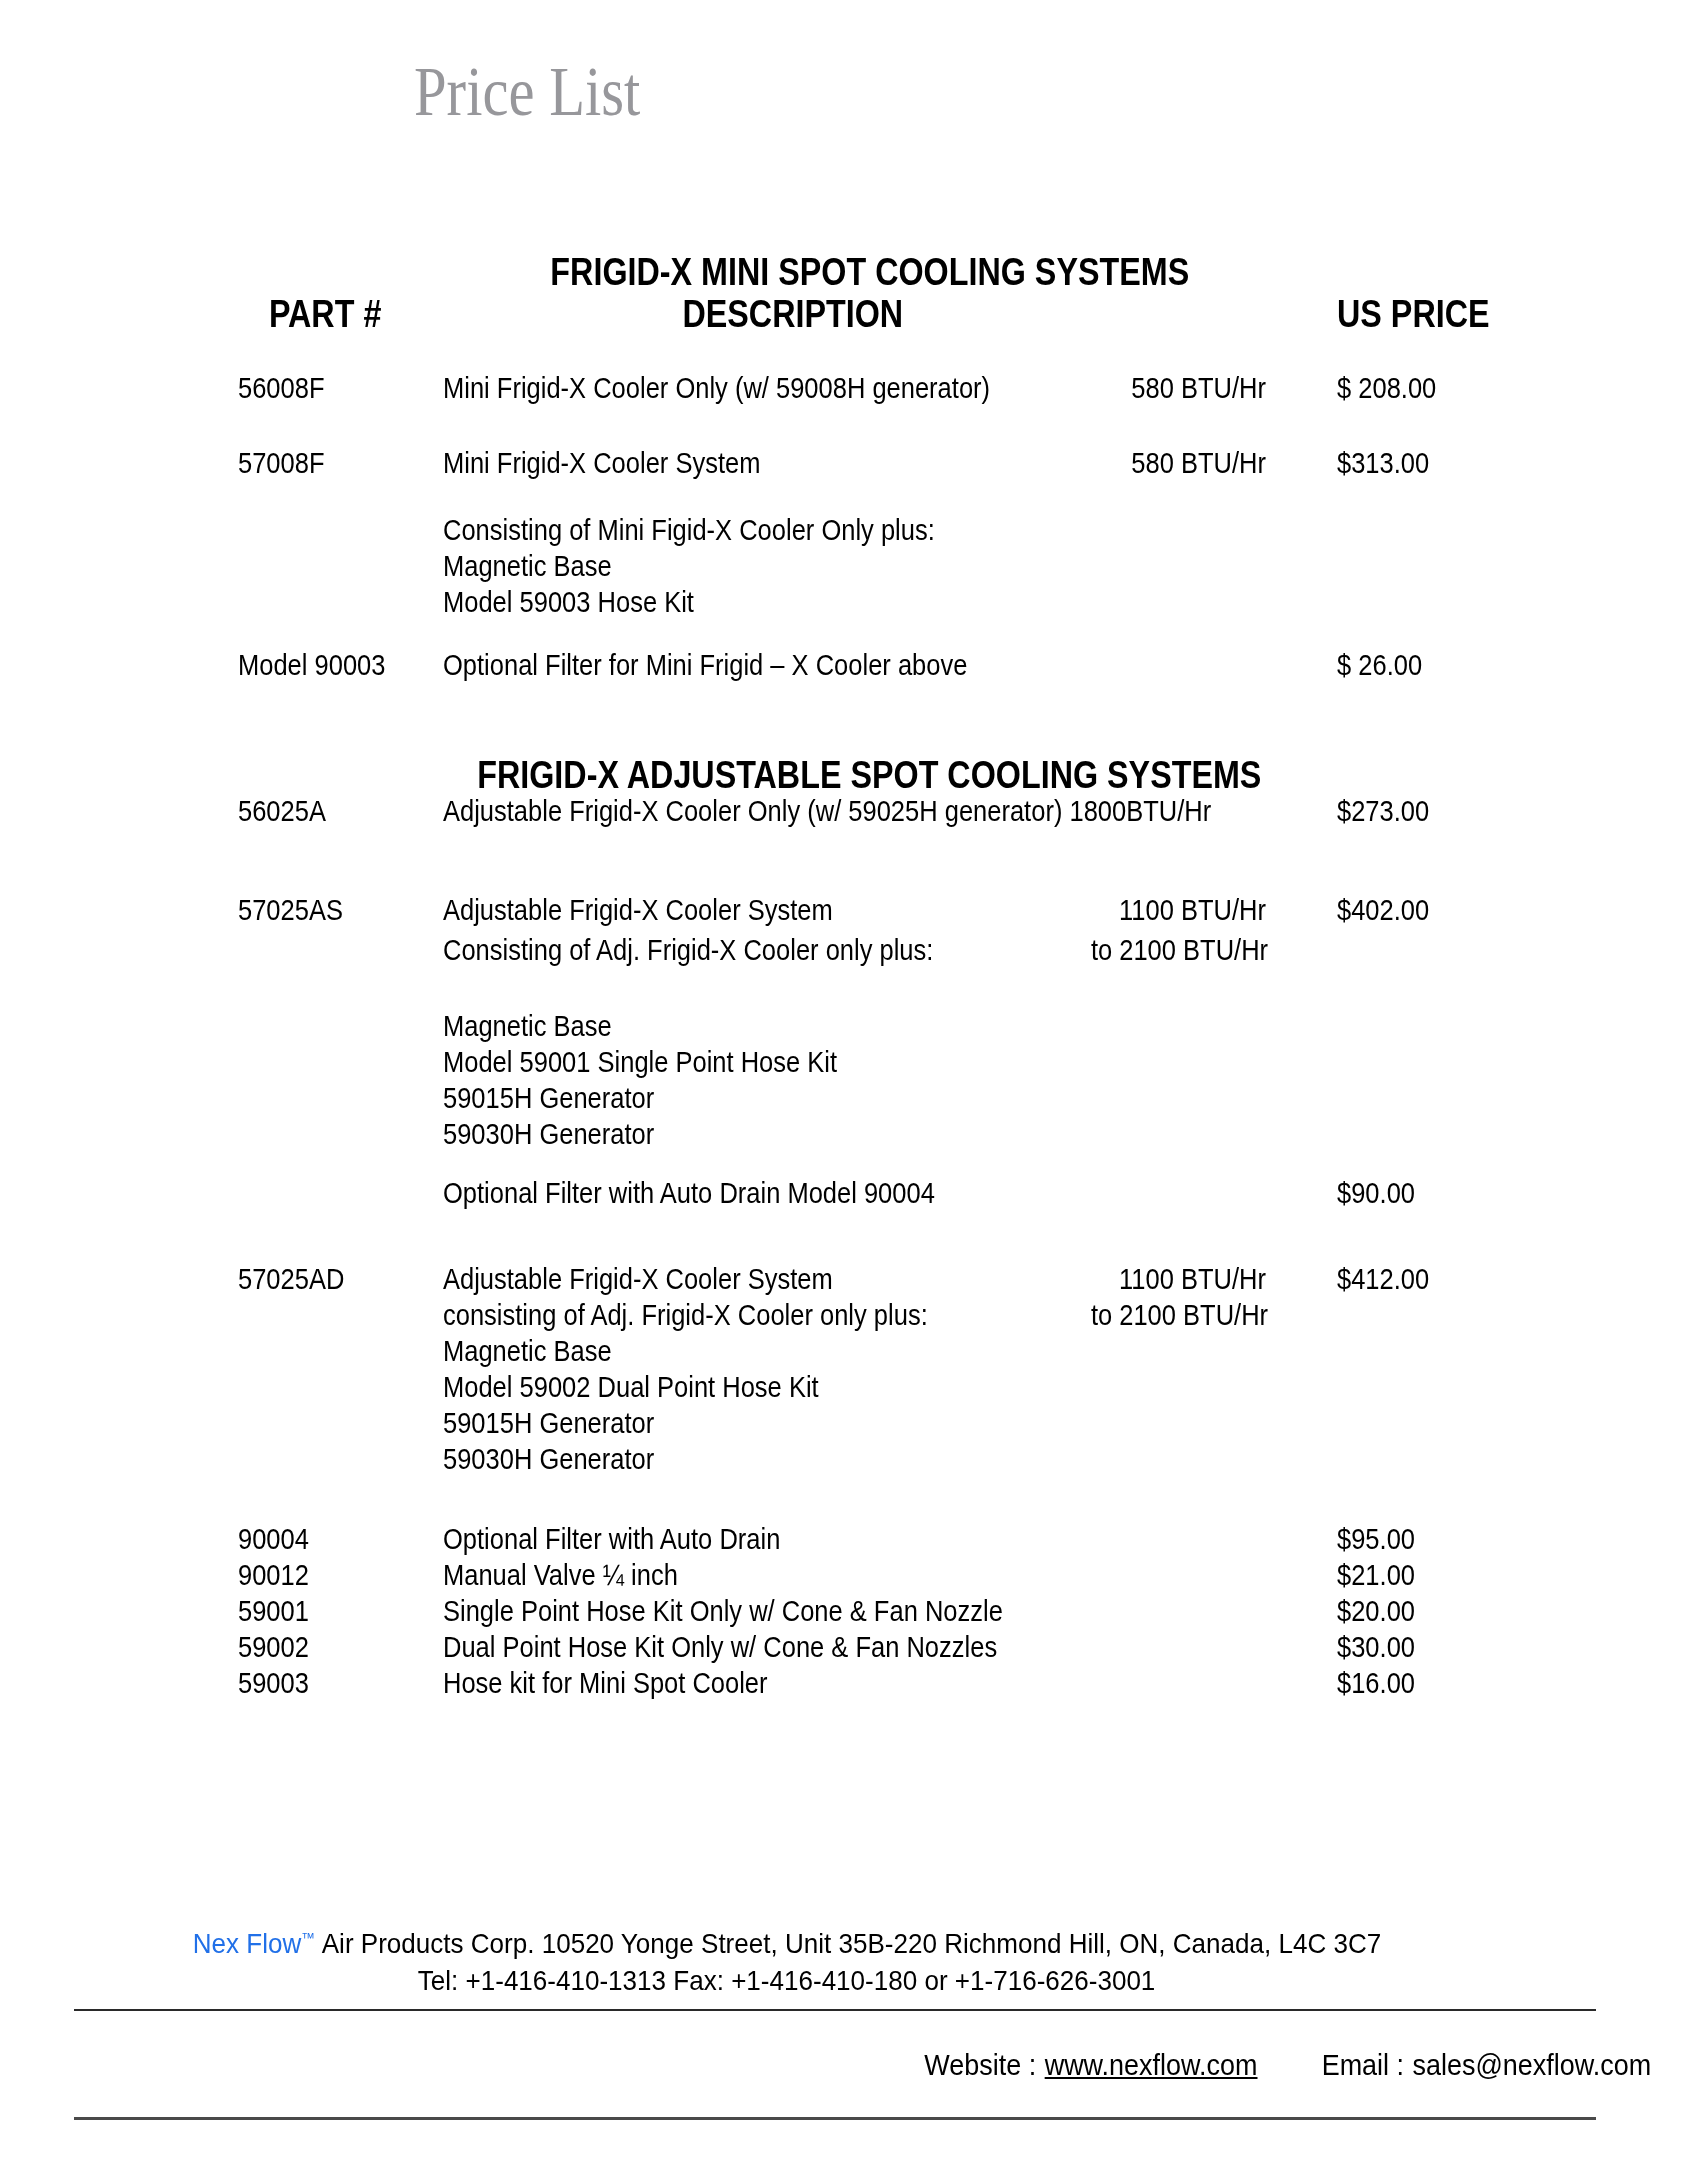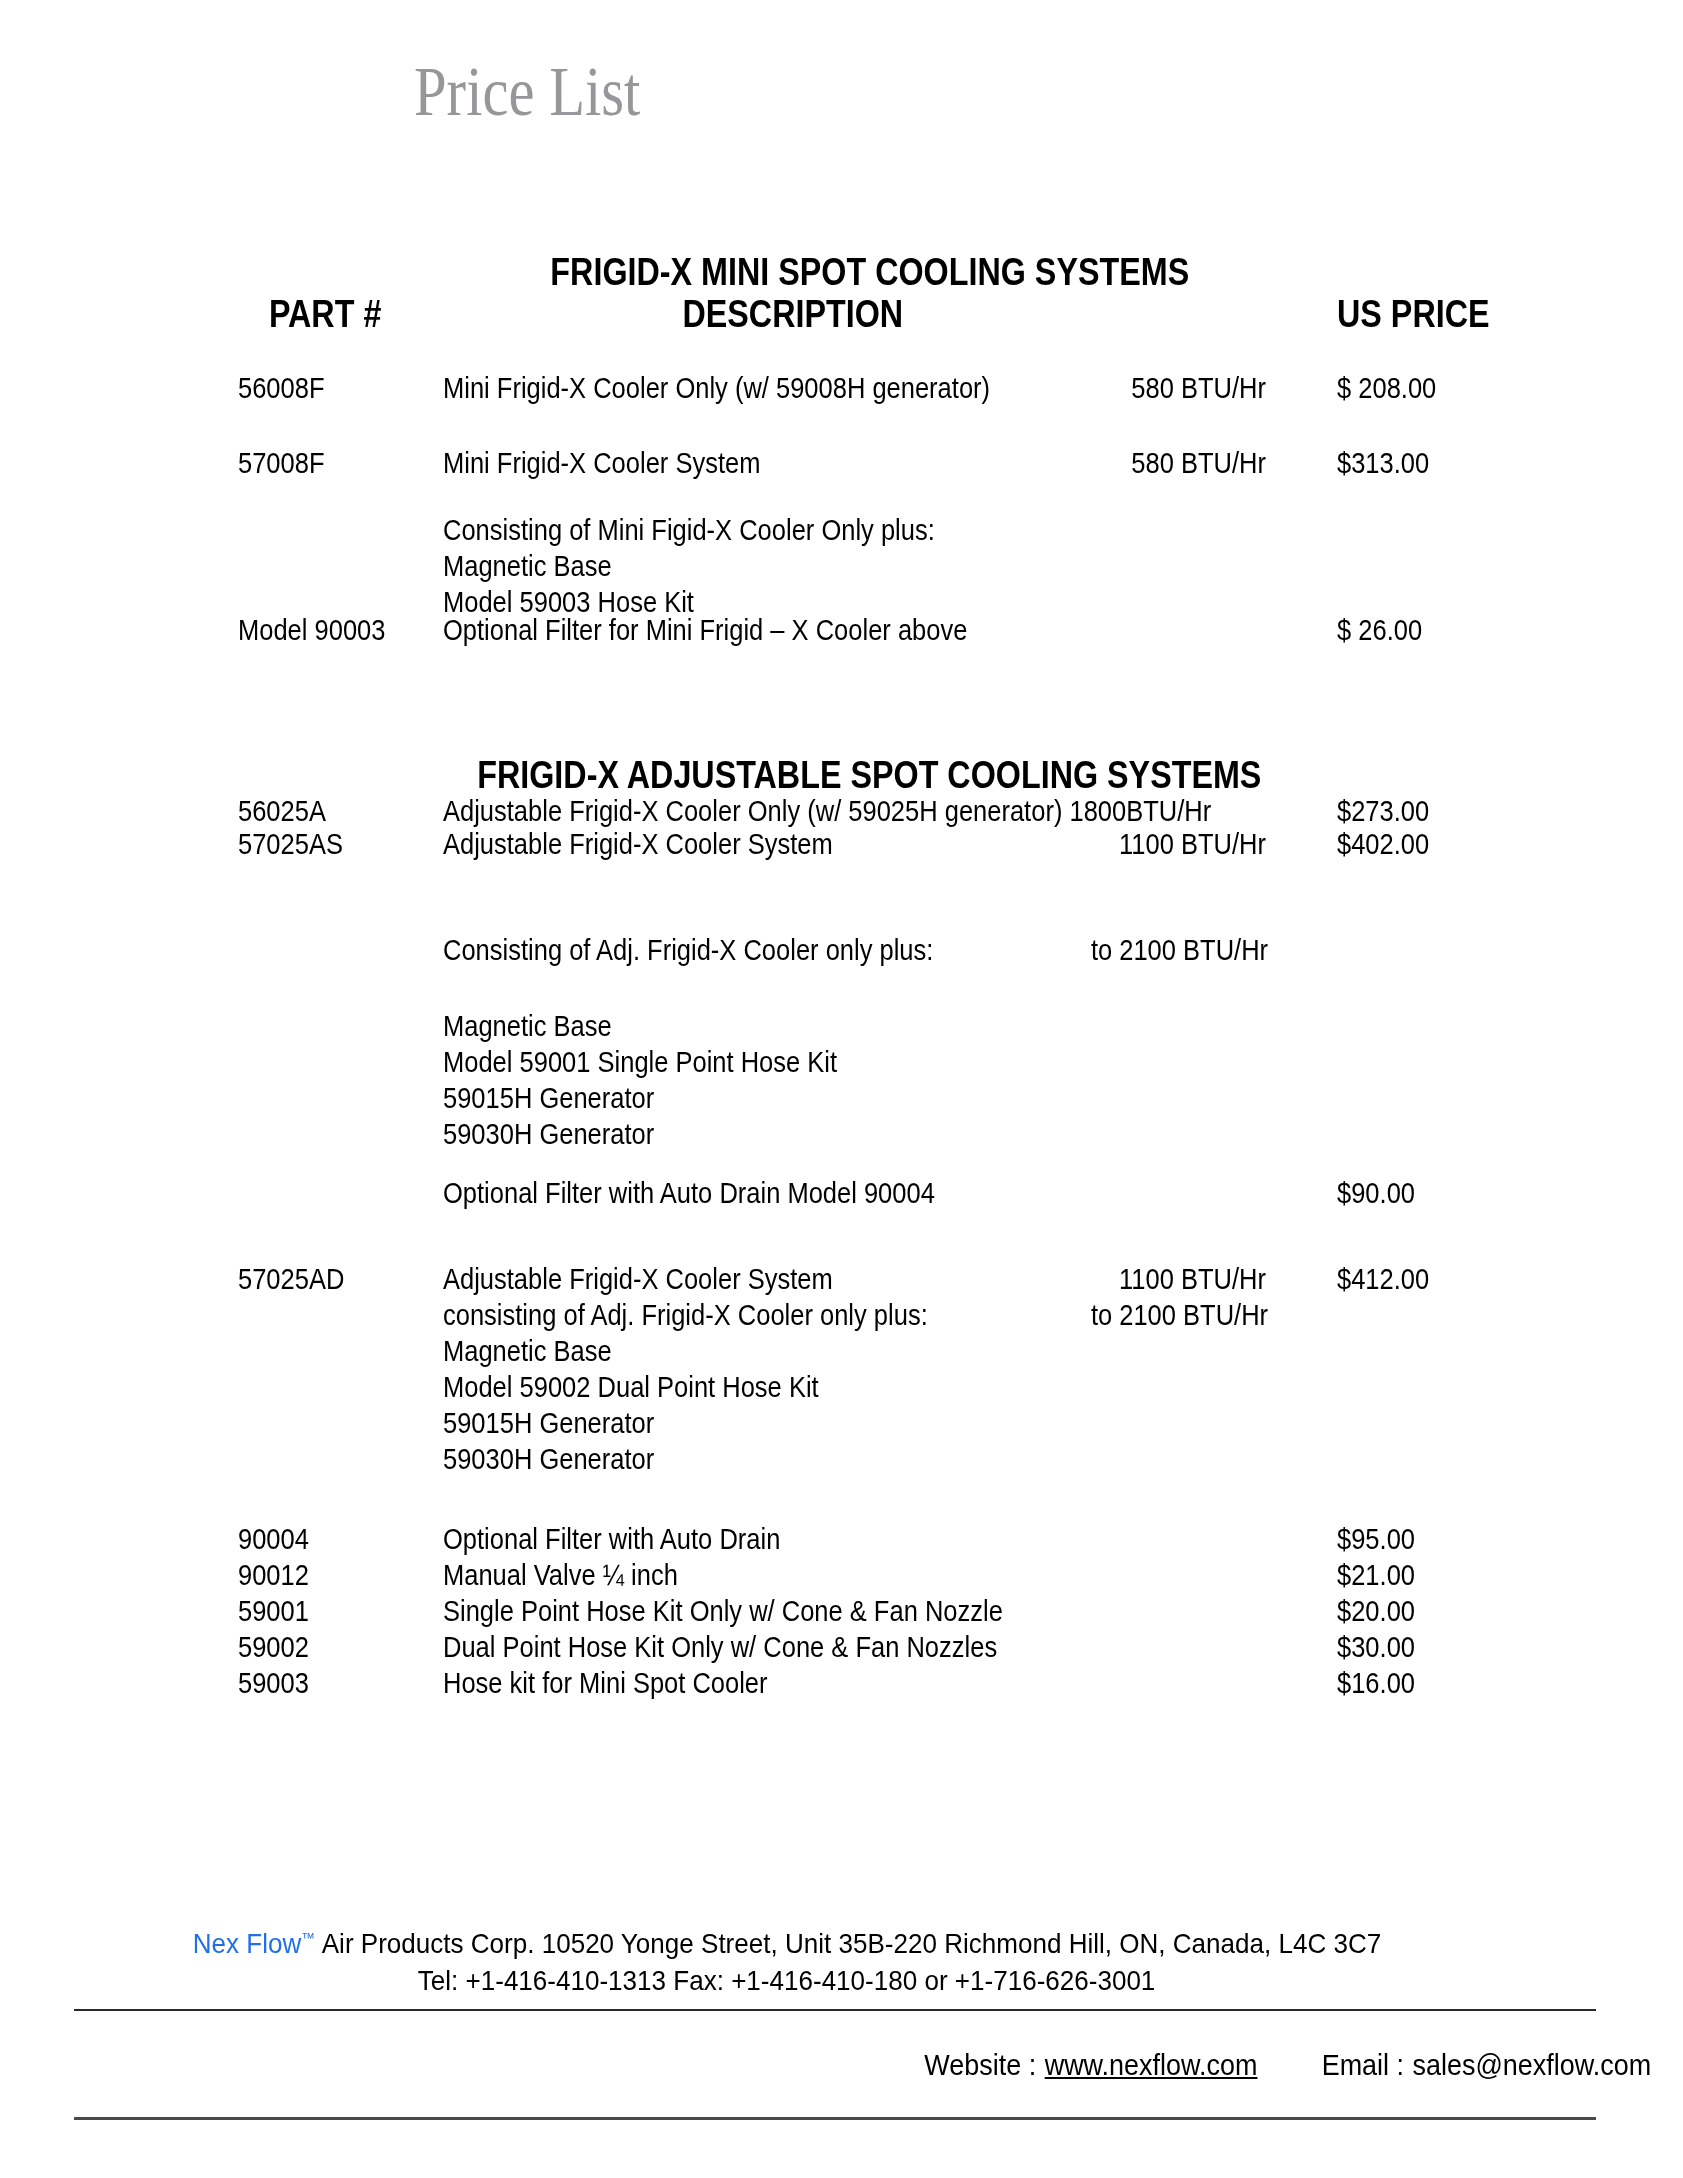--- a/index.html
+++ b/index.html
@@ -92,35 +92,35 @@
     </div>
 
     <div class="trow" style="top:512px">
       <div class="desc span2 sxL">
         <div class="ln">Consisting of Mini Figid-X Cooler Only plus:</div>
         <div class="ln">Magnetic Base</div>
         <div class="ln">Model 59003 Hose Kit</div>
       </div>
     </div>
 
-    <div class="trow" style="top:612px">
+    <div class="trow" style="top:647px">
       <div class="part sxL">Model 90003</div>
       <div class="desc span2 sxL">Optional Filter for Mini Frigid – X Cooler above</div>
       <div class="price sxL">$ 26.00</div>
     </div>
 
     <div class="sec-h" style="top:727px"><span class="sxC">FRIGID-X ADJUSTABLE SPOT COOLING SYSTEMS</span></div>
 
     <div class="trow" style="top:793px">
       <div class="part sxL">56025A</div>
       <div class="desc span2 sxL">Adjustable Frigid-X Cooler Only (w/ 59025H generator) 1800BTU/Hr</div>
       <div class="price sxL">$273.00</div>
     </div>
 
-    <div class="trow" style="top:826px">
+    <div class="trow" style="top:892px">
       <div class="part sxL">57025AS</div>
       <div class="desc sxL">Adjustable Frigid-X Cooler System</div>
       <div class="btu sxR">1100 BTU/Hr</div>
       <div class="price sxL">$402.00</div>
     </div>
 
     <div class="trow" style="top:932px">
       <div class="desc sxL">Consisting of Adj. Frigid-X Cooler only plus:</div>
       <div class="btu sxR">to 2100 BTU/Hr</div>
     </div>

